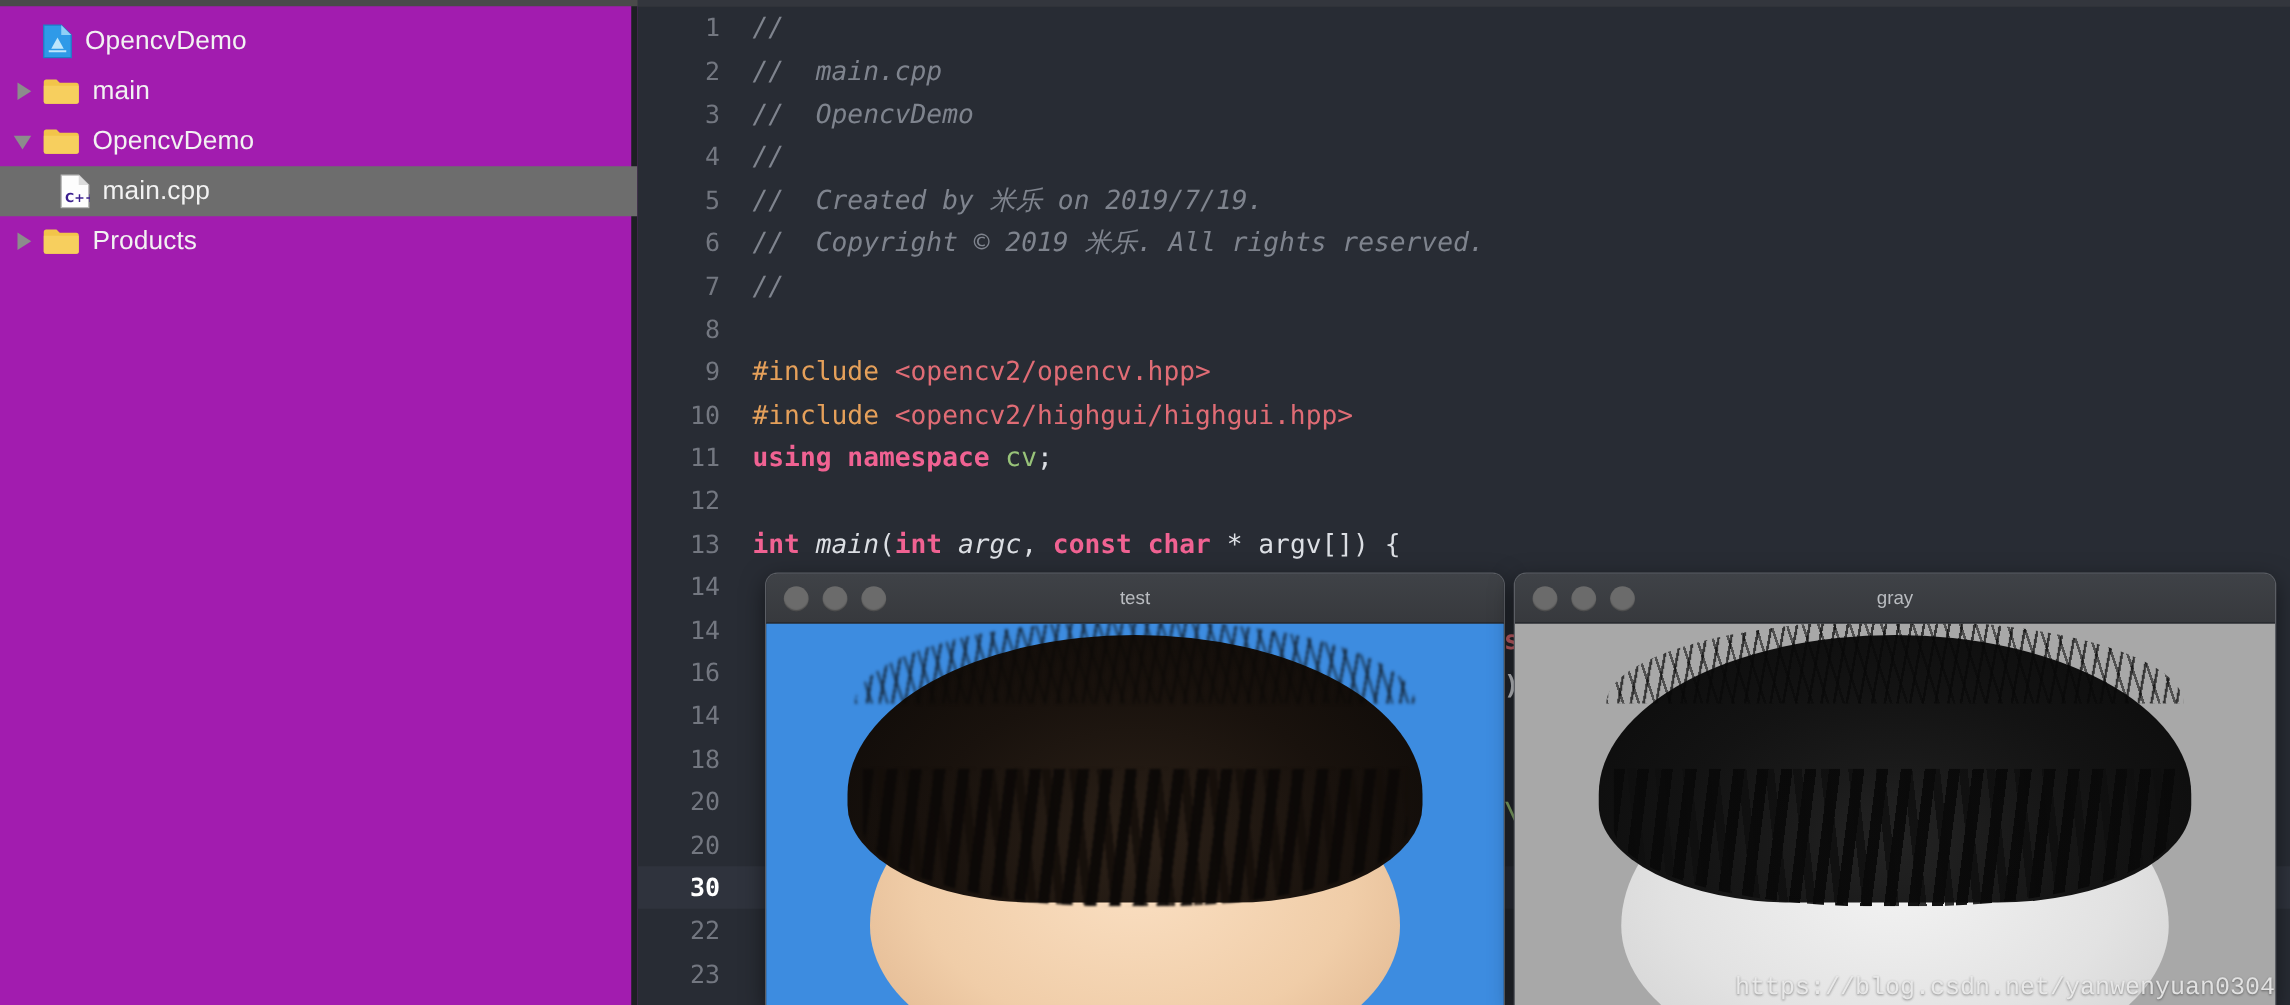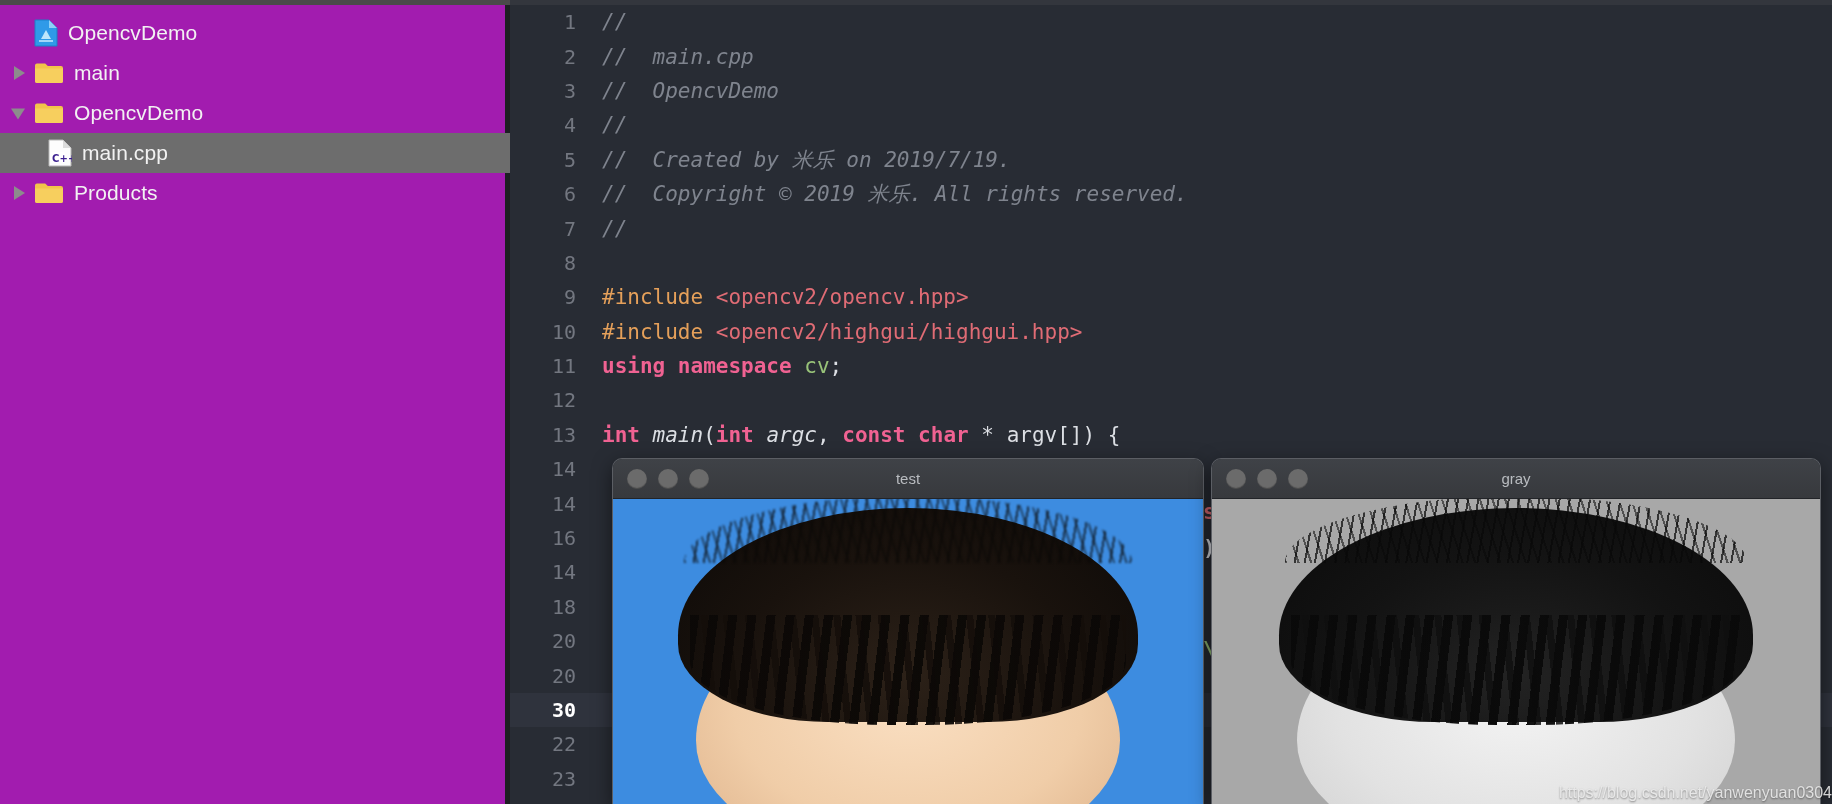--- a/index.html
+++ b/index.html
@@ -149,23 +149,23 @@
     border-radius:50% 50% 0 0 / 100% 100% 0 0;
     filter:blur(1.1px);
   }
   .photo.gray .bg{ filter:none; }
   .photo.gray .skin, .photo.gray .hair, .photo.gray .bangs, .photo.gray .wisps{
     filter:grayscale(1);
   }
   .photo.gray .skin{ background:radial-gradient(ellipse at 50% 40%, #f3f3f3 0%, #e2e2e2 58%, #cfcfcf 100%); }
 
   .watermark{
-    position:absolute; right:0; bottom:2px; z-index:30;
-    font-family:Liberation Sans, sans-serif;
-    font-size:16px; color:#e9e9e9; opacity:.88;
+    position:absolute; right:12px; bottom:2px; z-index:30;
+    font-family:Liberation Mono, monospace;
+    font-size:20px; color:#e9e9e9; opacity:.88;
     text-shadow:0 1px 2px rgba(0,0,0,.5);
     white-space:nowrap; pointer-events:none;
   }
 </style>
 </head>
 <body>
 
 <div id="app">
 
   <div class="top-strip">

